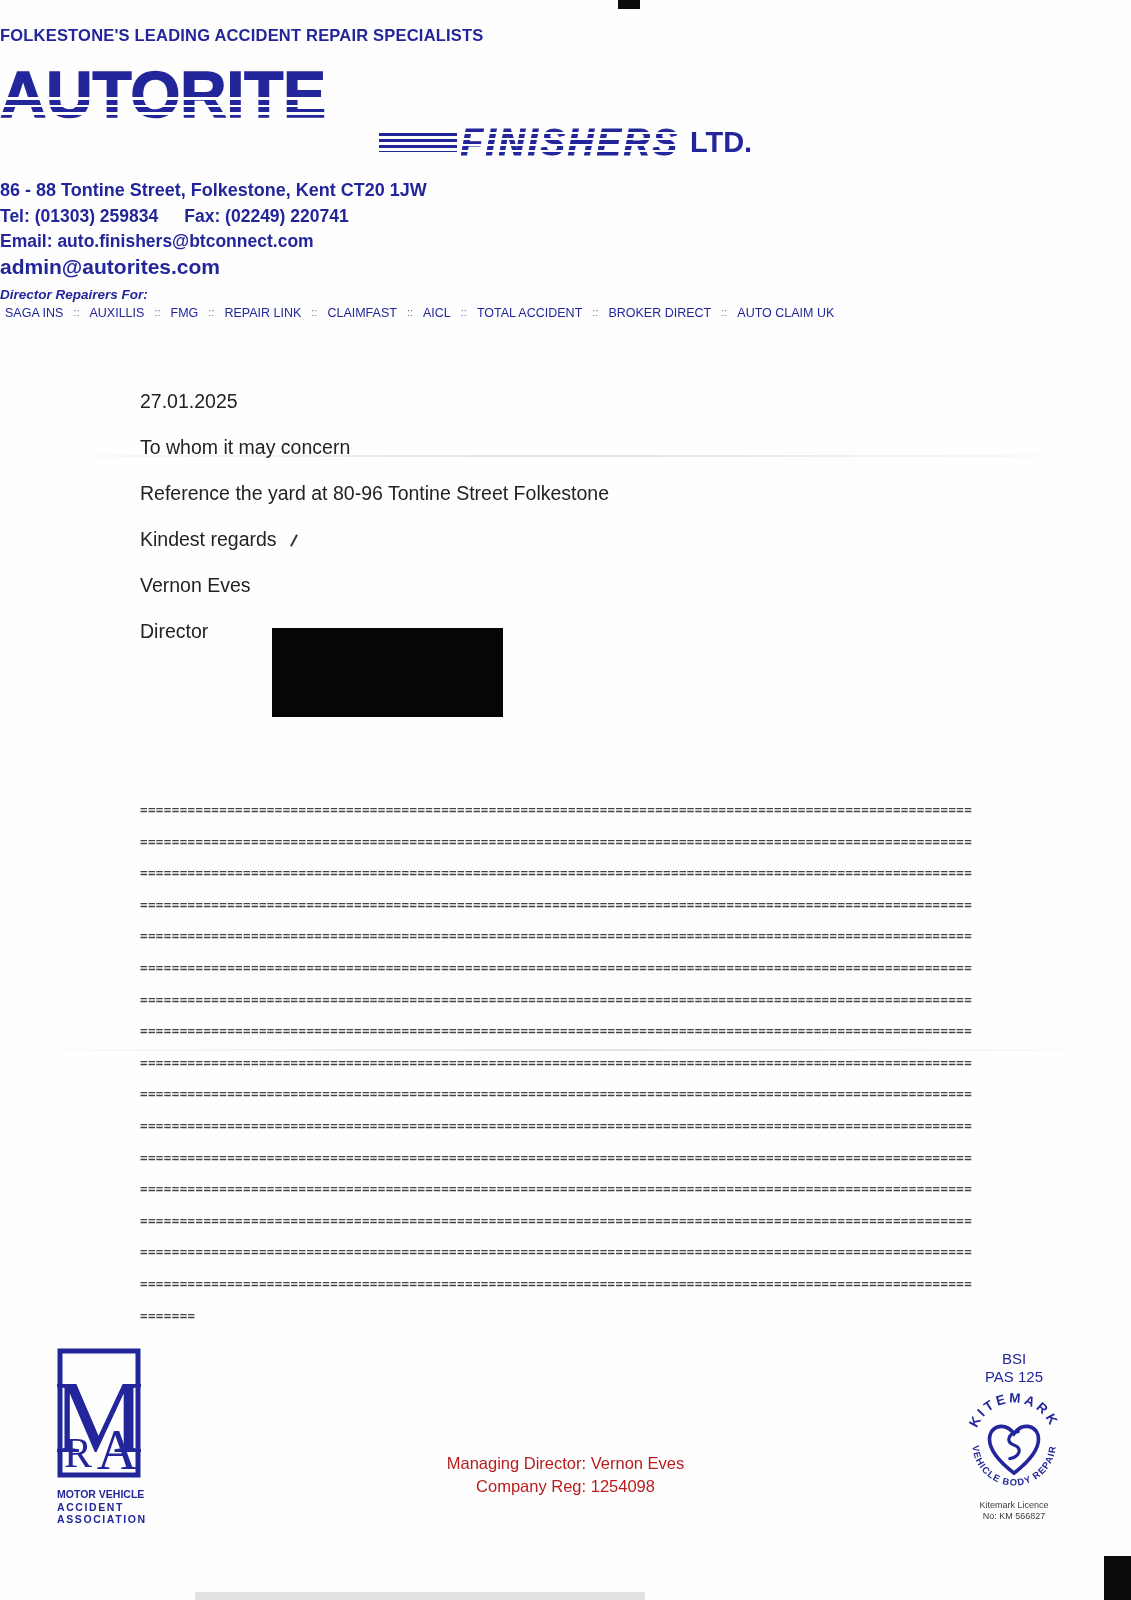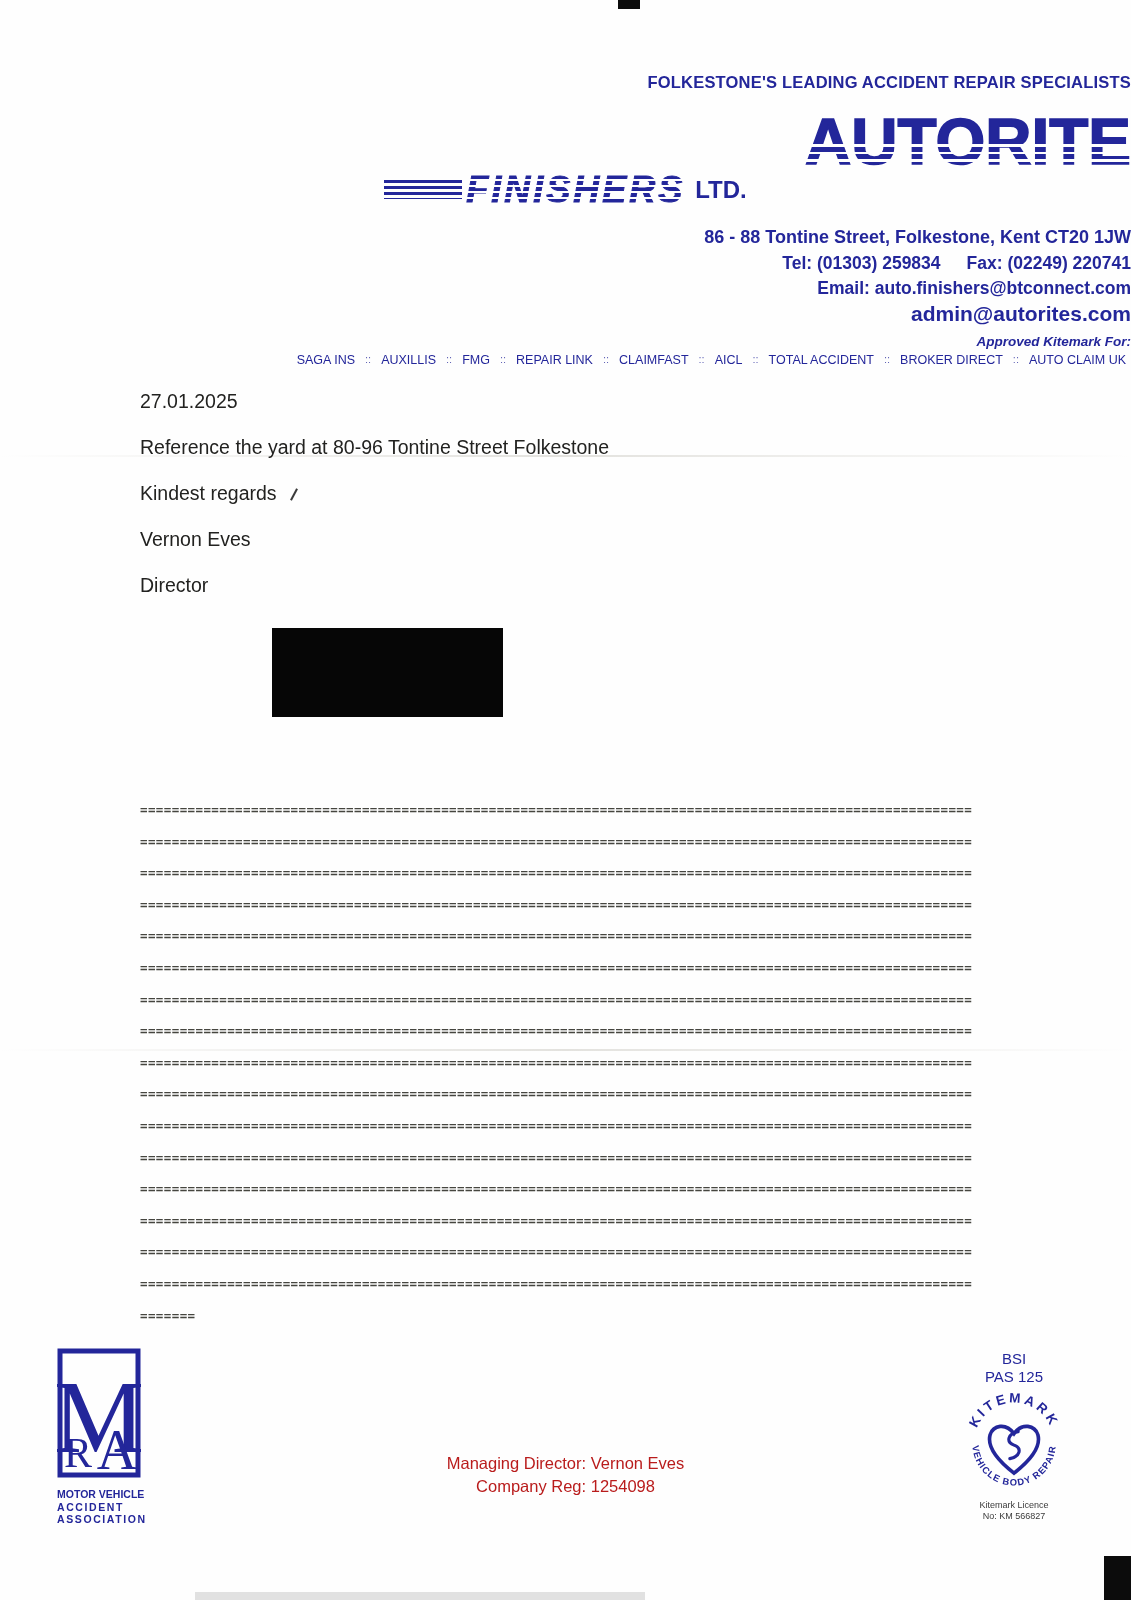--- a/index.html
+++ b/index.html
@@ -10,35 +10,35 @@
   }
   
   .scan-mark{position:absolute;background:#0c0c0c;}
   .mark-top{left:618px;top:0;width:22px;height:9px;}
   .mark-bottom-right{left:1104px;top:1556px;width:27px;height:44px;}
   .smudge-bottom{position:absolute;left:195px;top:1592px;width:450px;height:8px;background:#c9c9c9;opacity:.55;}
   .crease{position:absolute;left:0;right:0;height:2px;
     background:linear-gradient(to right,rgba(200,198,190,0),rgba(200,198,190,.5),rgba(200,198,190,0));}
   .crease1{top:455px;} .crease2{top:1049px;}
   
-  .letterhead{position:absolute;top:26px;left:0;right:0;text-align:right;color:#23269a;margin-top:47px;}
+  .letterhead{position:absolute;top:26px;left:0;right:0;text-align:left;color:#23269a;}
   .tagline{font-size:16.5px;font-weight:bold;letter-spacing:.2px;}
   .logo{margin-top:20px;}
   .logo-autorite{position:relative;display:inline-block;font-size:64px;line-height:.95;
     font-weight:bold;letter-spacing:0;color:#23269a;-webkit-text-stroke:1.6px #23269a;}
   .auto-stripes{position:absolute;left:-8px;right:-8px;bottom:7px;height:27px;
     background:repeating-linear-gradient(to bottom,transparent 0 5px,#fefefe 5px 7.5px);pointer-events:none;}
   .logo-row2{display:flex;justify-content:center;align-items:center;margin-top:-4px;}
   .speed-lines{display:inline-block;width:78px;height:19px;margin-right:4px;
     background:repeating-linear-gradient(to bottom,#23269a 0 3px,transparent 3px 6px);}
   .logo-finishers{position:relative;display:inline-block;font-size:36px;font-weight:bold;
     font-style:italic;letter-spacing:3px;color:#23269a;-webkit-text-stroke:1px #23269a;}
   .fin-stripes{position:absolute;left:-4px;right:-4px;top:6px;bottom:5px;
     background:repeating-linear-gradient(to bottom,transparent 0 4px,#fefefe 4px 6px);pointer-events:none;}
-  .logo-ltd{font-size:24px;font-weight:bold;margin-left:10px;color:#23269a;}
+  .logo-ltd{font-size:29px;font-weight:bold;margin-left:10px;color:#23269a;}
   .addr{margin-top:16px;font-size:18px;font-weight:bold;}
   .telfax{margin-top:5px;font-size:17.5px;font-weight:bold;}
   .telfax .fax{margin-left:26px;}
   .email{margin-top:4px;font-size:17.5px;font-weight:bold;}
   .email2{margin-top:3px;font-size:21px;font-weight:bold;}
   .approved-label{margin-top:8px;font-size:13.5px;font-weight:bold;font-style:italic;}
   .repairers{margin-top:4px;font-size:12.5px;white-space:nowrap;}
   .rep-item{margin:0 5px;}
   .rep-sep{margin:0 5px;opacity:.7;font-size:11px;vertical-align:1px;}
   
@@ -92,26 +92,27 @@
         <span class="logo-ltd">LTD.</span>
       </div>
     </div>
 
     <div class="addr">86 - 88 Tontine Street, Folkestone, Kent CT20 1JW</div>
     <div class="telfax">
       <span class="tel">Tel: (01303) 259834</span><span class="fax">Fax: (02249) 220741</span>
     </div>
     <div class="email">Email: auto.finishers@btconnect.com</div>
     <div class="email2">admin@autorites.com</div>
-    <div class="approved-label">Approved Kitemark For:</div>
+    <div class="approved-label">Director Repairers For:</div>
     <div class="repairers"><span class="rep-item">SAGA INS</span><span class="rep-sep">::</span><span class="rep-item">AUXILLIS</span><span class="rep-sep">::</span><span class="rep-item">FMG</span><span class="rep-sep">::</span><span class="rep-item">REPAIR LINK</span><span class="rep-sep">::</span><span class="rep-item">CLAIMFAST</span><span class="rep-sep">::</span><span class="rep-item">AICL</span><span class="rep-sep">::</span><span class="rep-item">TOTAL ACCIDENT</span><span class="rep-sep">::</span><span class="rep-item">BROKER DIRECT</span><span class="rep-sep">::</span><span class="rep-item">AUTO CLAIM UK</span></div>
   </header>
 
   <main class="letter">
     <div class="para">27.01.2025</div>
+    <div class="para">To whom it may concern</div>
     <div class="para">Reference the yard at 80-96 Tontine Street Folkestone</div>
     <div class="closing-row">
       <span>Kindest regards</span><span class="pen-mark"></span>
     </div>
     <div class="sig-row">
       <span>Vernon Eves</span>
     </div>
     <div>Director</div>
     <div class="redaction"></div>
   </main>

